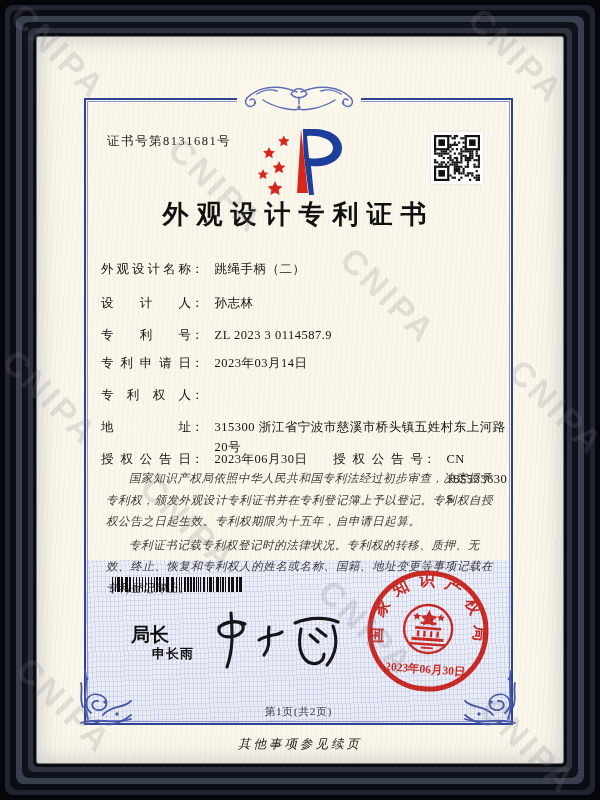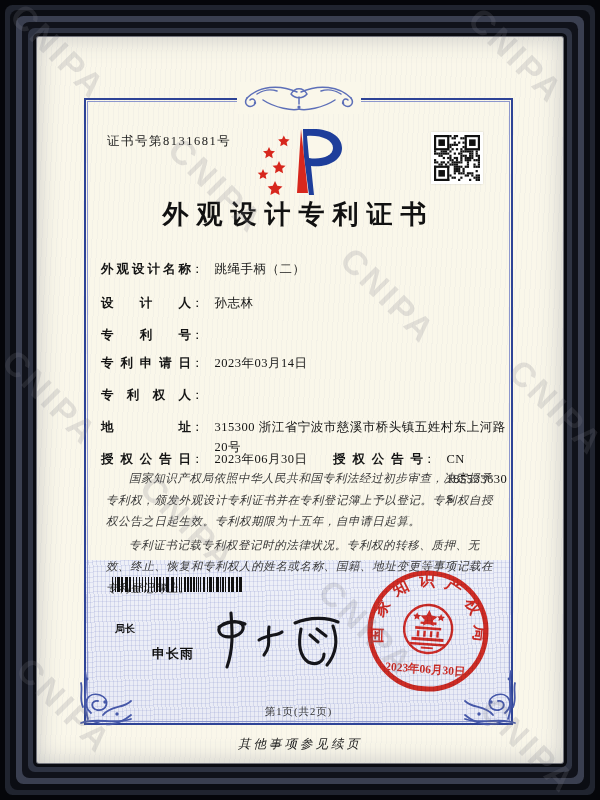--- a/index.html
+++ b/index.html
@@ -50,34 +50,34 @@
   .cert-no{position:absolute;left:70px;top:96px;font-size:12.5px;letter-spacing:1.5px;color:#1c1c1c;}
   .qr-wrap{position:absolute;left:394px;top:95px;width:52px;height:52px;background:#fff;box-shadow:0 0 2px rgba(0,0,0,.15);}
   .qr-wrap svg{position:absolute;left:3px;top:3px;}
   .logo{position:absolute;left:214px;top:88px;width:92px;height:78px;}
   .title{
     position:absolute;left:47px;right:50px;top:160px;text-align:center;
     font-size:26px;font-weight:bold;letter-spacing:8px;color:#111;
   }
   
   .frow{position:absolute;left:64px;right:56px;display:flex;align-items:flex-start;font-size:12.5px;color:#141414;line-height:20px;}
-  .frow .lbl{display:inline-block;width:90px;text-align:justify;text-align-last:justify;flex:0 0 90px;font-weight:bold;}
+  .frow .lbl{display:inline-block;width:90px;text-align:justify;text-align-last:justify;flex:0 0 90px;}
   .frow .colon{flex:0 0 auto;}
   .frow .val{margin-left:11px;letter-spacing:.5px;}
   .frow .val.wrap{display:inline-block;max-width:298px;word-break:break-all;}
   .r0{top:222px}.r1{top:256px}.r2{top:288px}.r3{top:316px}.r4{top:348px}.r5{top:380px}
   .r6{top:412px}
   .pair2{position:absolute;left:232px;top:0;display:flex;}
   .pair2 .lbl{width:90px;flex:0 0 90px;display:inline-block;text-align:justify;text-align-last:justify;}
   
   .legal{position:absolute;left:58px;right:60px;top:431px;font-size:11.5px;line-height:21.5px;color:#3a3a3a;font-style:italic;letter-spacing:.6px;margin-left:11px;}
   .legal p{margin:0 0 2px 0;text-indent:2em;}
   
   .barcode{position:absolute;left:75px;top:540px;width:132px;height:15px;}
-  .officer-title{position:absolute;left:78px;top:585px;font-size:10px;font-weight:600;color:#111;font-family:Liberation Sans, sans-serif;}
+  .officer-title{position:absolute;left:78px;top:585px;font-size:19px;font-weight:600;color:#111;font-family:Liberation Sans, sans-serif;padding-left:16px;}
   .officer-name{position:absolute;left:78px;top:608px;font-size:13px;font-weight:600;color:#111;font-family:Liberation Serif, serif;letter-spacing:1px;margin-left:37px;}
   .signature{position:absolute;left:152px;top:570px;width:175px;height:66px;}
   .seal{
     position:absolute;left:329px;top:532px;width:124px;height:124px;
     transform:rotate(4deg);mix-blend-mode:multiply;opacity:.95;
   }
   .page-no{position:absolute;left:47px;right:50px;top:668px;text-align:center;font-size:10.5px;color:#333;letter-spacing:1px;}
   .continuation{position:absolute;left:0;right:0;top:699px;text-align:center;font-size:12.5px;color:#222;letter-spacing:3px;font-style:italic;}
   
   .wm{
@@ -334,20 +334,21 @@
     <span class="val">跳绳手柄（二）</span>
   </div>
   <div class="frow r1">
     <span class="lbl">设计人</span>
       <span class="colon">：</span>
     <span class="val">孙志林</span>
   </div>
   <div class="frow r2">
     <span class="lbl">专利号</span>
       <span class="colon">：</span>
+    <span class="val">ZL 2023 3 0114587.9</span>
   </div>
   <div class="frow r3">
     <span class="lbl">专利申请日</span>
       <span class="colon">：</span>
     <span class="val">2023年03月14日</span>
   </div>
   <div class="frow r4">
     <span class="lbl">专利权人</span>
       <span class="colon">：</span>
   </div>

